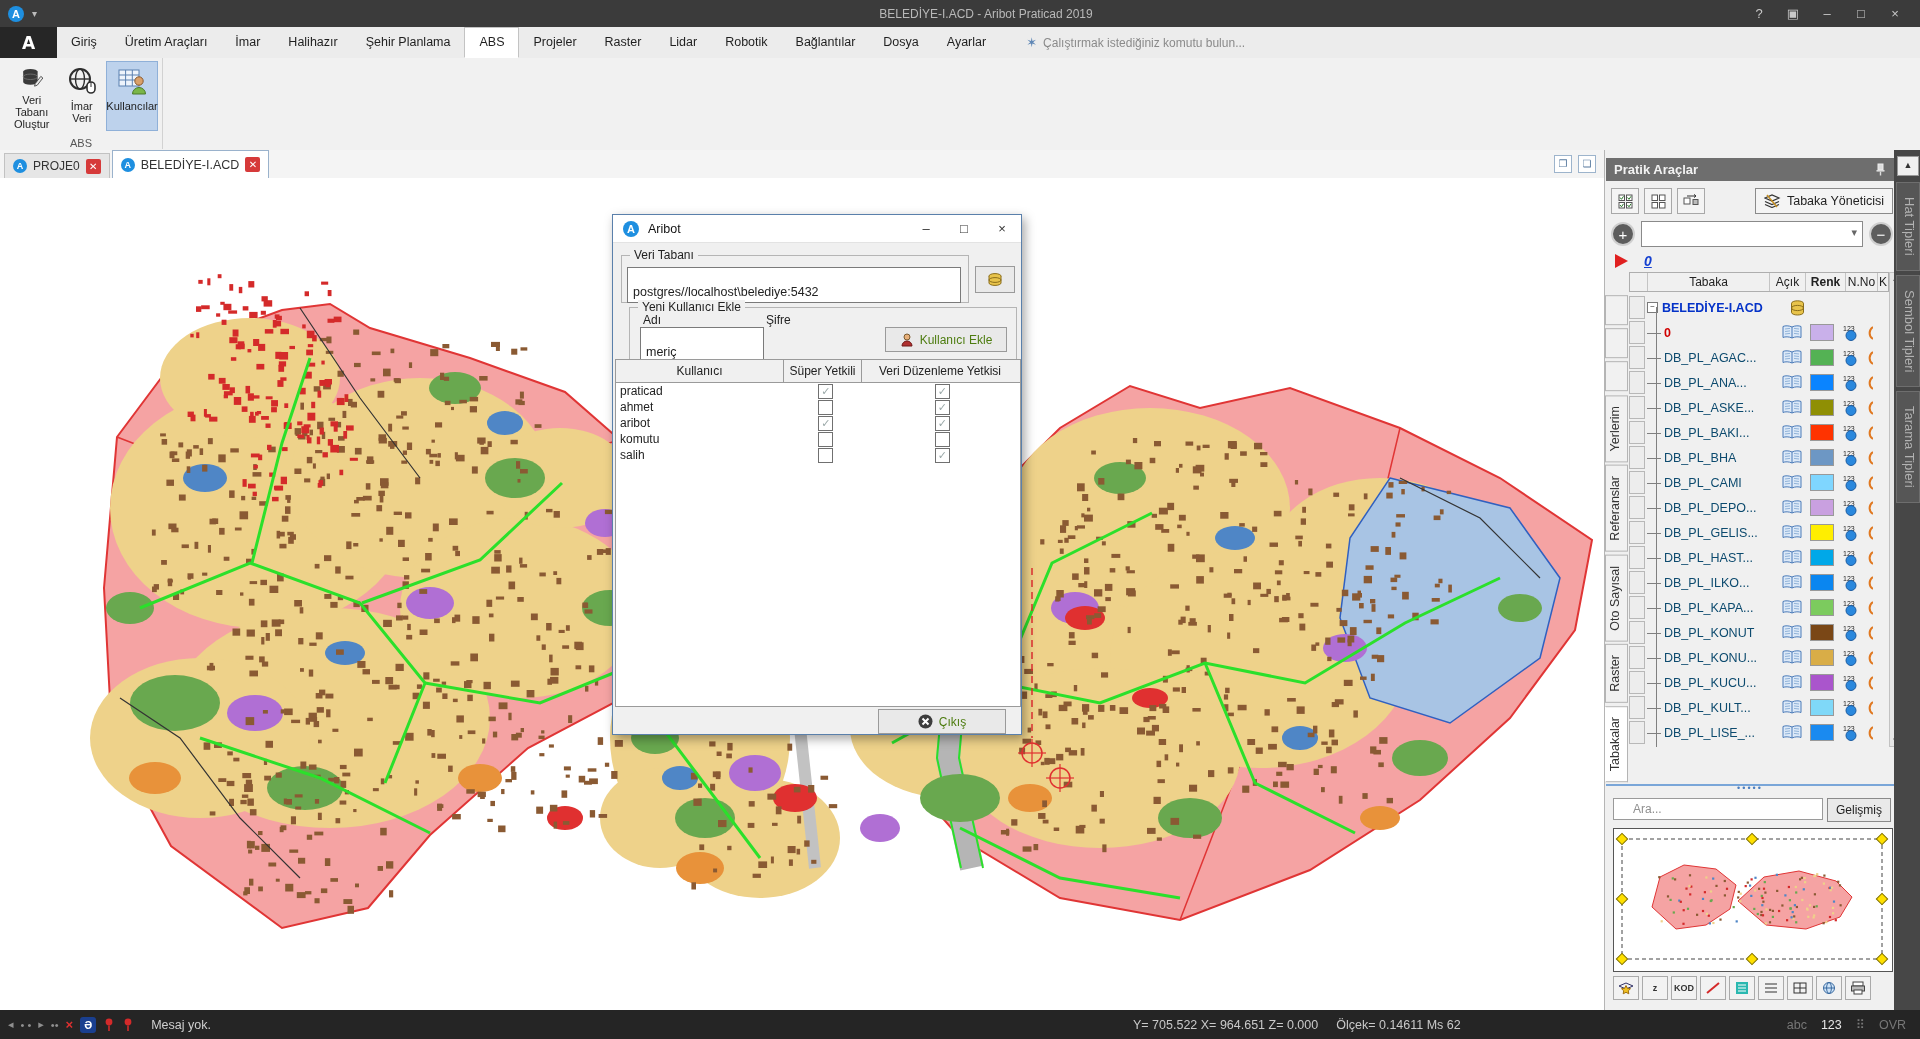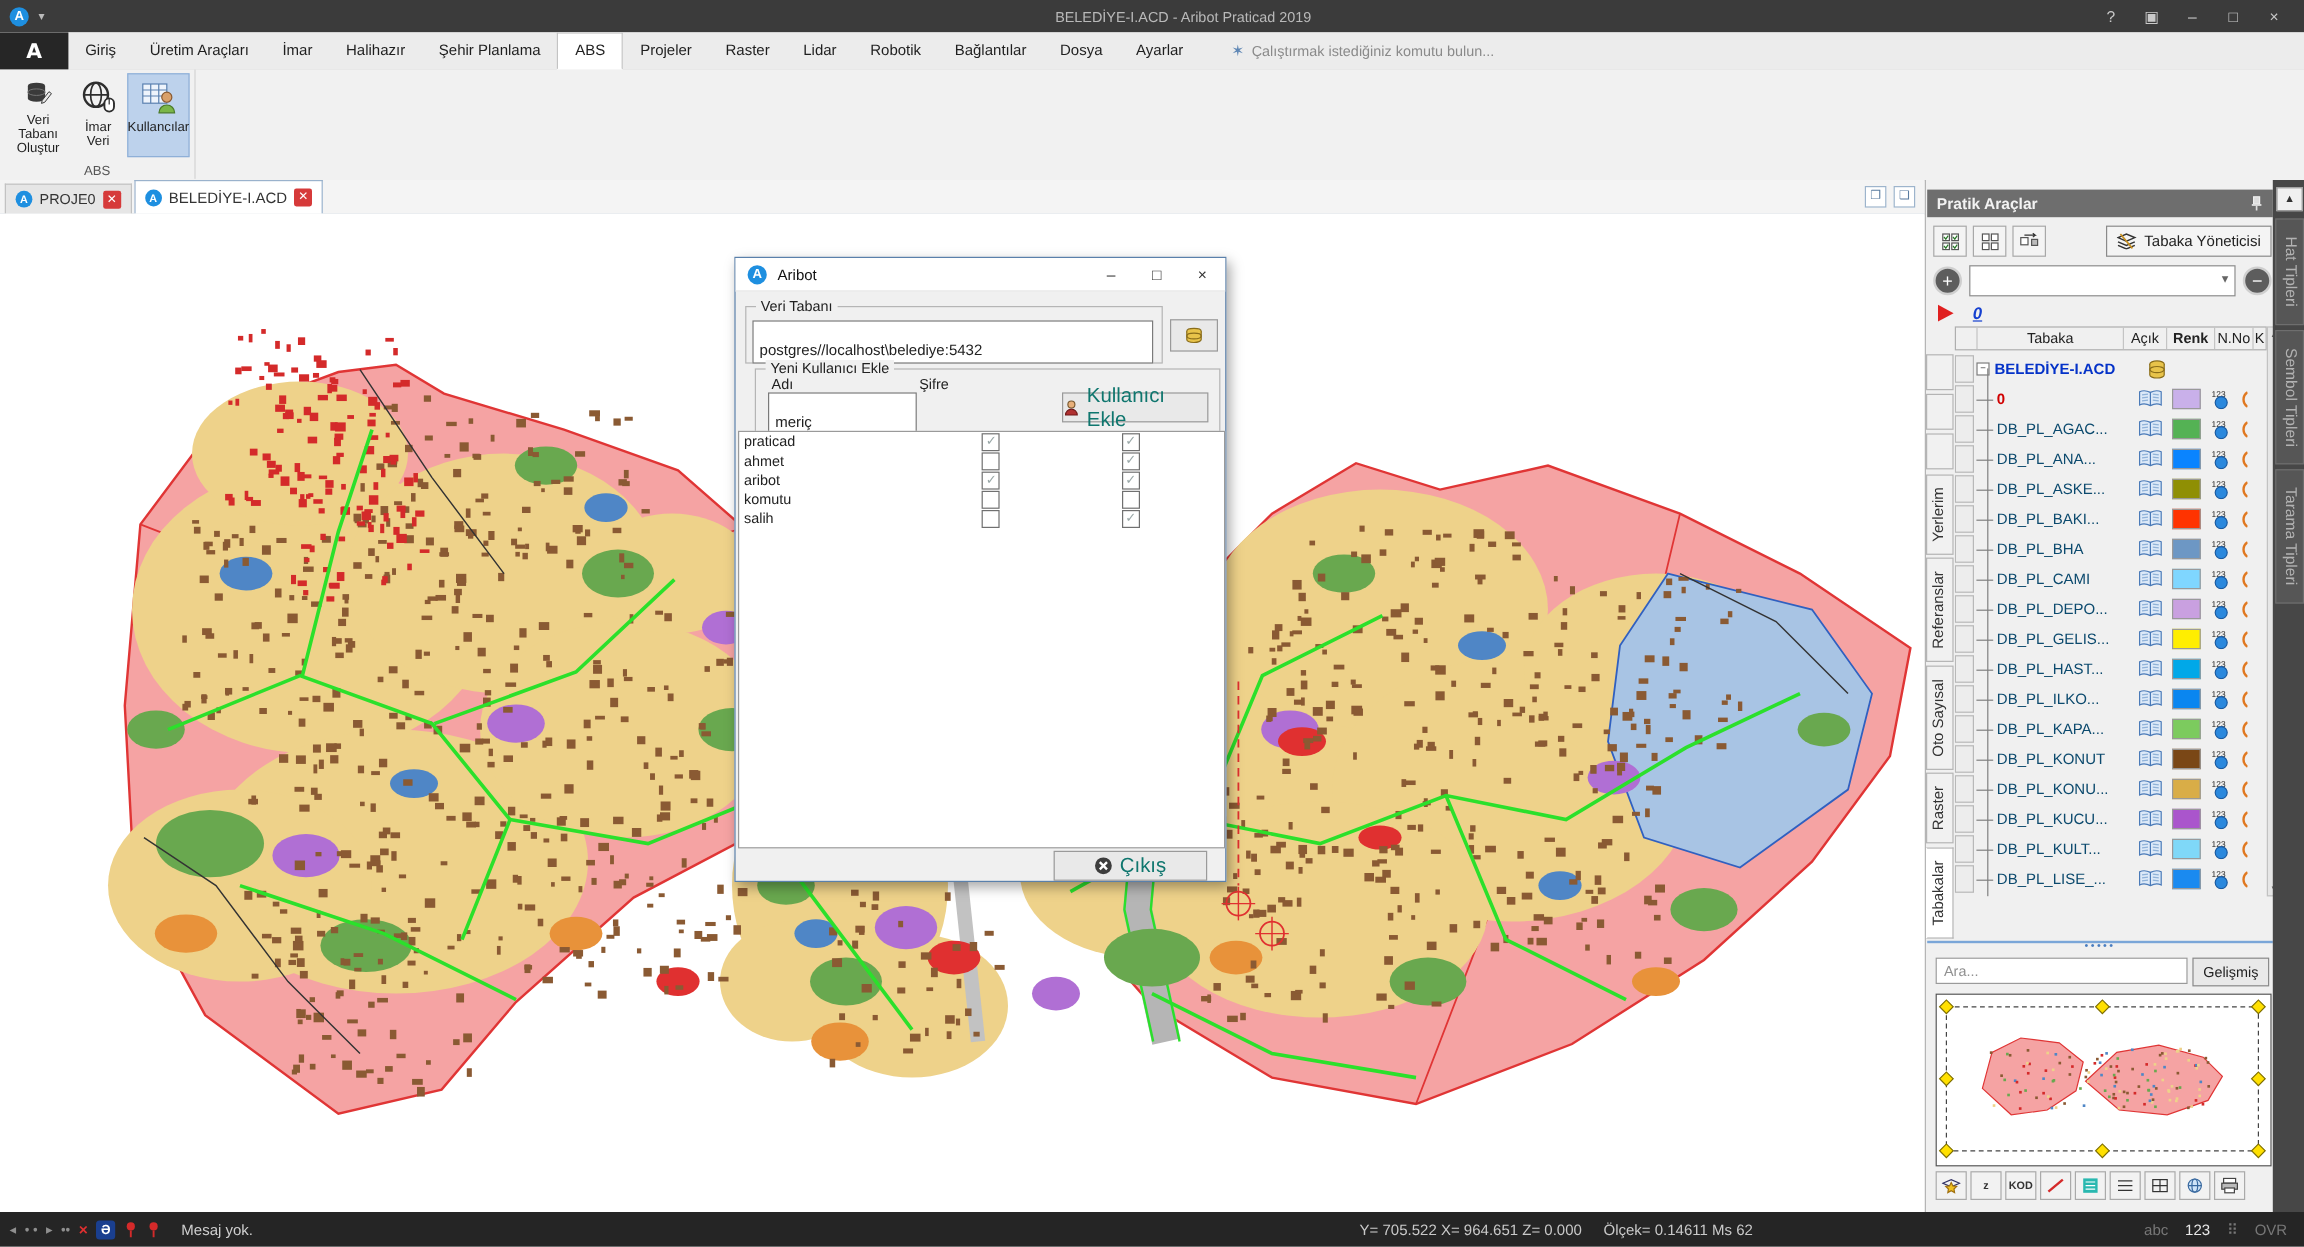--- a/index.html
+++ b/index.html
@@ -49,21 +49,21 @@
   .dlg-title{height:27px;background:#fff;display:flex;align-items:center;border-bottom:1px solid #e3e3e3;}
   .dlg-title .app-badge{margin-left:10px;}
   .dlg-title-text{margin-left:9px;font-size:12.5px;color:#111;flex:1;}
   .dlg-ctl{width:38px;text-align:center;color:#333;font-size:13px;}
   .groupbox{position:absolute;border:1px solid #b5b5b5;}
   .gb-label{position:absolute;top:-8px;left:8px;background:#f0f0f0;padding:0 4px;font-size:12px;color:#222;}
   .txtfield{position:absolute;background:#fff;border:1px solid #7a7a7a;font-size:12.5px;padding:17px 5px;box-sizing:border-box;}
   .txtfield.focus{border:1px solid #2f74c2;margin-top:33px;}
   .caret{display:inline-block;width:1px;height:13px;background:#000;vertical-align:-2px;margin-left:1px;}
   .btn{position:absolute;background:#e9e9e9;border:1px solid #9a9a9a;display:flex;align-items:center;justify-content:center;
-       gap:6px;font-size:17px;color:#0f766e;box-sizing:border-box;}
+       gap:6px;font-size:12px;color:#4d7c0f;box-sizing:border-box;}
   .dlg-table{position:absolute;left:2px;top:144px;width:404px;height:346px;background:#fff;border:1px solid #9a9a9a;}
   .dlg-thead{display:flex;height:22px;background:#f0f0f0;border-bottom:1px solid #9a9a9a;}
   .dlg-th{border-right:1px solid #9a9a9a;font-size:12px;display:flex;align-items:center;justify-content:center;box-sizing:border-box;}
   .dlg-tr{display:flex;height:16px;align-items:center;font-size:12px;}
   .dlg-td-user{width:168px;padding-left:4px;}
   .dlg-td-cb{display:flex;align-items:center;justify-content:center;box-sizing:border-box;}
   .cbx{width:13px;height:13px;background:#fff;border:1px solid #707070;font-size:11px;line-height:12px;text-align:center;color:#9aa8a8;}
   
   .rpanel{position:absolute;left:1604px;top:150px;width:316px;height:860px;background:#f0f0f0;border-left:1px solid #b5b5b5;box-sizing:border-box;}
   .rp-header{position:absolute;left:1px;top:8px;width:288px;height:23px;background:#6e6e6e;color:#f2f2f2;
@@ -92,21 +92,21 @@
   .tree-tick{width:14px;flex:none;border-bottom:1px solid #808080;height:1px;margin-right:3px;}
   .tree-stem{position:absolute;left:27px;top:0;bottom:0;width:1px;background:#808080;}
   .expander{width:9px;height:9px;border:1px solid #7a7a7a;background:#fff;font-size:8px;line-height:7px;text-align:center;color:#333;flex:none;margin-right:4px;}
   .swatch{width:22px;height:15px;border:1px solid #999;flex:none;margin-left:8px;}
   .rp-scroll{position:absolute;left:284px;top:122px;width:13px;height:475px;background:#e6e6e6;border:1px solid #c2c2c2;box-sizing:border-box;}
   .rp-scroll .up{position:absolute;top:1px;left:0;width:100%;text-align:center;font-size:8px;color:#555;}
   .rp-scroll .dn{position:absolute;bottom:1px;left:0;width:100%;text-align:center;font-size:8px;color:#555;}
   .rp-splitter{position:absolute;left:1px;top:634px;width:288px;height:8px;border-top:2px solid #7aa6d8;text-align:center;
                color:#4a7ec0;font-size:9px;line-height:5px;letter-spacing:2px;}
   .rp-search-row{position:absolute;left:8px;top:648px;width:278px;height:24px;display:flex;gap:4px;}
-  .search-input{flex:1;height:22px;background:#fff;border:1px solid #9a9a9a;color:#909090;font-size:12px;padding:3px 6px;box-sizing:border-box;}
+  .search-input{flex:1;height:22px;background:#fff;border:1px solid #9a9a9a;color:#909090;font-size:12px;padding:3px 19px;box-sizing:border-box;}
   .adv-btn{width:62px;height:22px;background:#e9e9e9;border:1px solid #8a8a8a;font-size:12px;display:flex;align-items:center;justify-content:center;}
   .rp-minimap{position:absolute;left:8px;top:678px;width:278px;height:142px;background:#fff;border:1px solid #555;}
   .rp-icons{position:absolute;left:8px;top:826px;width:278px;height:26px;display:flex;gap:3px;}
   .mini-btn{width:26px;height:24px;border:1px solid #aaa;background:#f2f2f2;display:flex;align-items:center;justify-content:center;
             font-size:9px;font-weight:bold;color:#333;box-sizing:border-box;}
   
   .ltabs{position:absolute;left:0;top:145px;width:23px;}
   .ltab{writing-mode:vertical-rl;transform:rotate(180deg);background:#f1f1f1;border:1px solid #b4b4b4;color:#333;
         font-size:12.5px;text-align:center;padding:10px 2px;margin-bottom:3px;width:17px;box-sizing:content-box;}
   .ltab.stub{padding:12px 2px;color:transparent;}
@@ -1325,20 +1325,25 @@
     <div class="txtfield focus" style="left:150px;top:112px;width:116px;height:25px;"><span>1357</span><span class="caret"></span></div>
     <div class="btn" style="left:272px;top:112px;width:122px;height:25px;">
       <svg width="14" height="14" viewBox="0 0 14 14">
         <circle cx="7" cy="4" r="3" fill="#e8b07a" stroke="#7a5a30"></circle>
         <path d="M2,13 a5,5 0 0 1 10,0 z" fill="#b03030" stroke="#701818"></path>
       </svg>
       <span>Kullanıcı Ekle</span>
     </div>
 
     <div class="dlg-table">
+      <div class="dlg-thead">
+        <div class="dlg-th" style="width:168px;">Kullanıcı</div>
+        <div class="dlg-th" style="width:78px;">Süper Yetkili</div>
+        <div class="dlg-th" style="width:156px;border-right:none;">Veri Düzenleme Yetkisi</div>
+      </div>
       <div id="userRows">
           <div class="dlg-tr">
             <div class="dlg-td-user">praticad</div>
             <div class="dlg-td-cb" style="width:78px;">
               <span class="cbx">✓</span>
             </div>
             <div class="dlg-td-cb" style="width:156px;">
               <span class="cbx">✓</span>
             </div>
           </div>

